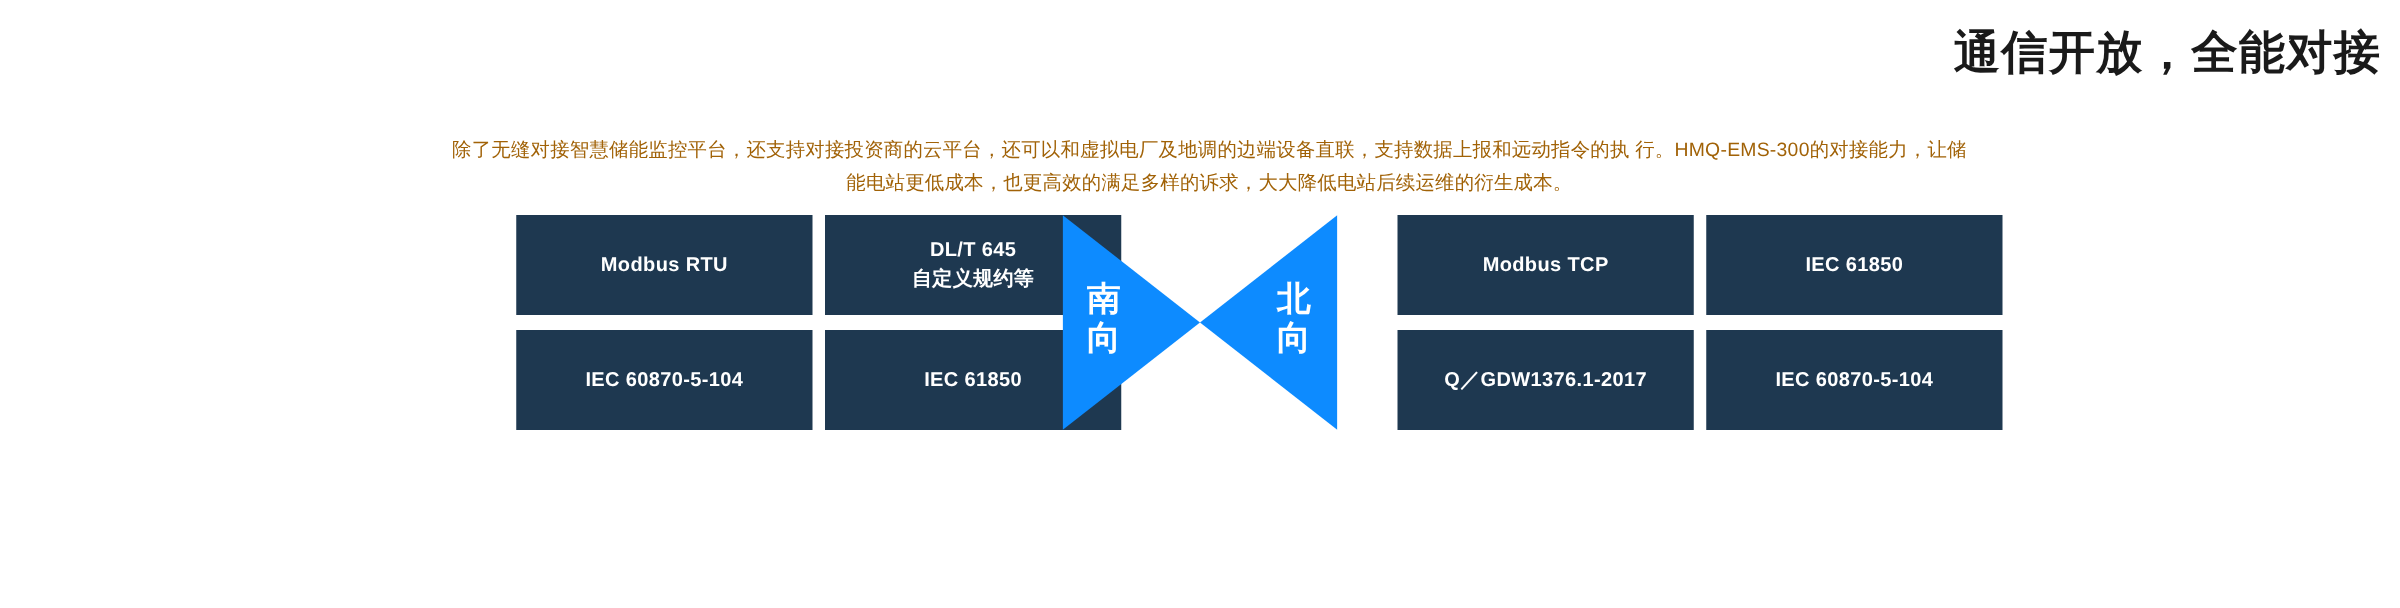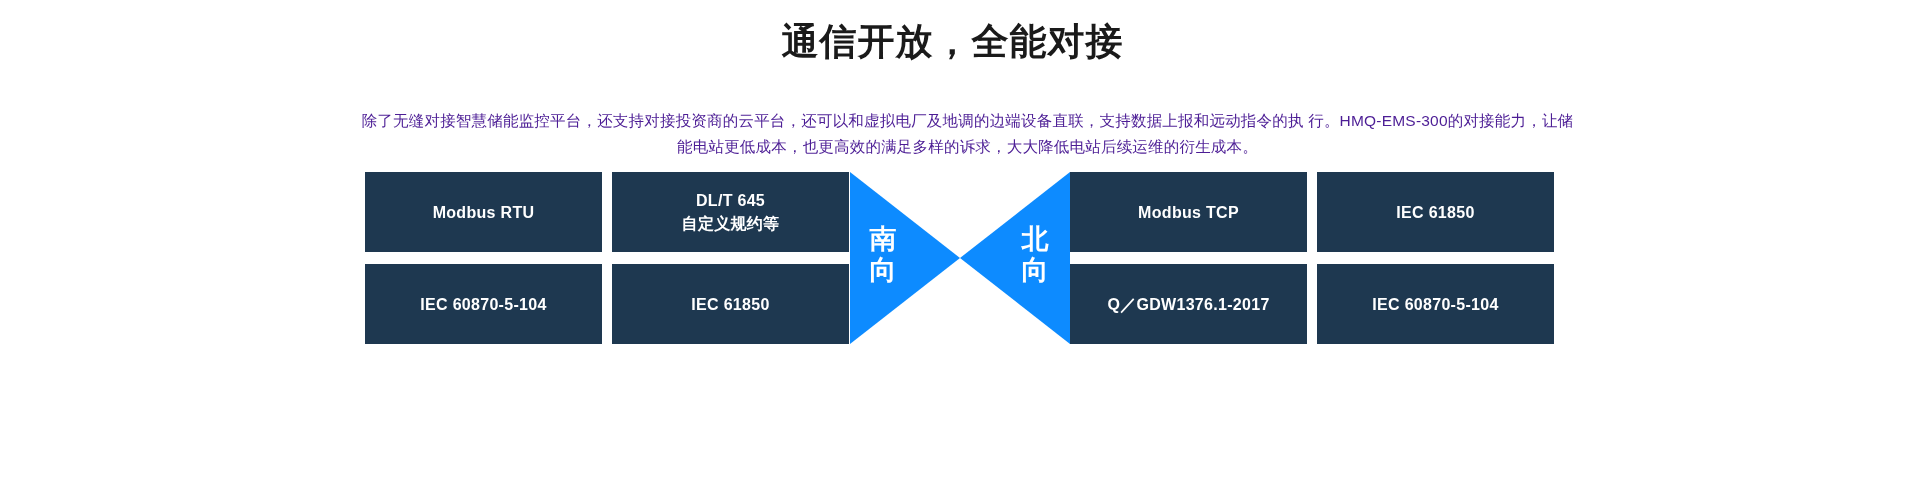--- a/index.html
+++ b/index.html
@@ -20,56 +20,57 @@
     width: 1920px;
     height: 486px;
   }
 
   
   .title {
     position: absolute;
     top: 18px;
     left: 0;
     width: 1905px;
-    text-align: center;
+    text-align: right;
     font-size: 37px;
     font-weight: bold;
     color: #1a1a1a;
     letter-spacing: 1px;
     line-height: 48px;
     white-space: nowrap;
   }
 
   
   .intro {
     position: absolute;
     top: 108px;
     left: 360px;
     width: 1215px;
     text-align: center;
     font-size: 15.5px;
     line-height: 26px;
-    color: #4c1d95;
+    color: #a16207;
     letter-spacing: 0.2px;
   }
 
   
   .diagram {
     position: absolute;
     left: 365px;
     top: 172px;
     width: 1190px;
     height: 172px;
   }
 
   .side {
     position: absolute;
     top: 0;
     width: 485px;
     height: 172px;
+    margin-left: 48px;
   }
   .side.left  { left: 0; }
   .side.right { left: 705px; }
 
   .row {
     position: absolute;
     left: 0;
     width: 485px;
     height: 80px;
     display: flex;

